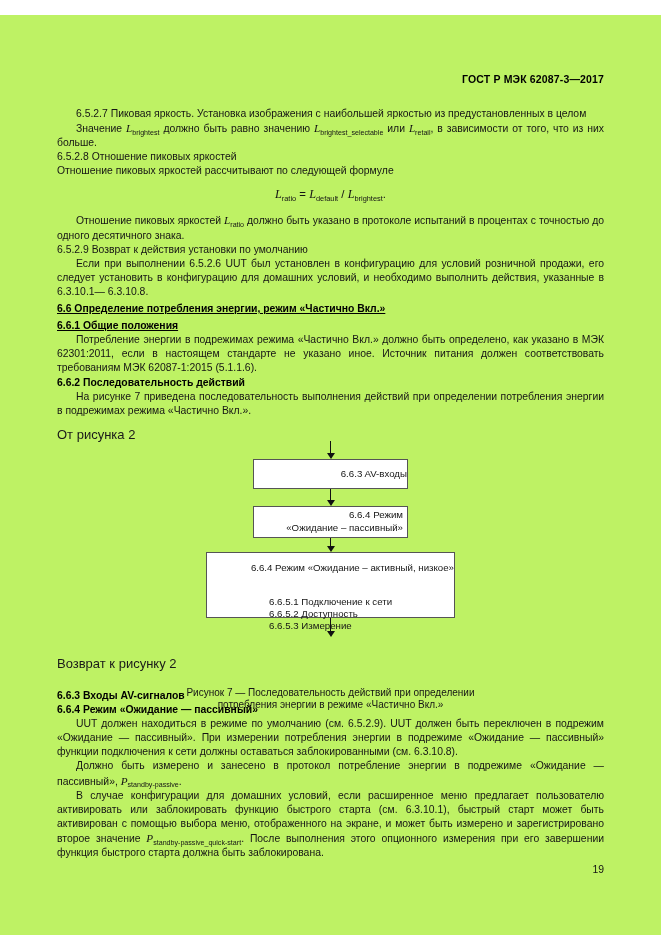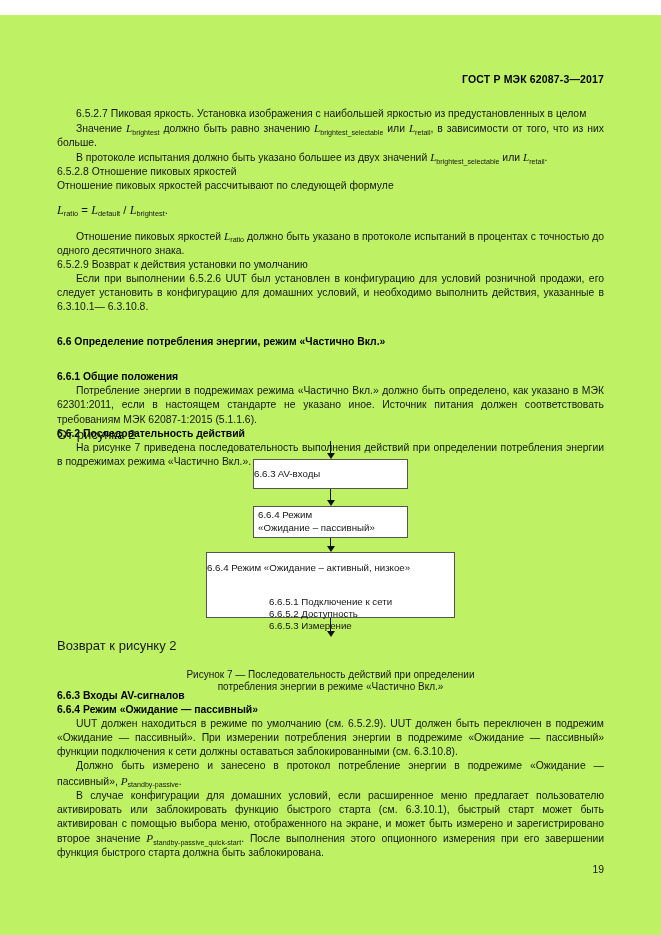--- a/index.html
+++ b/index.html
@@ -58,41 +58,42 @@
   p.noind { text-indent: 0; }
 
   .h-bold {
     margin: 0;
     font-size: 10.4px;
     line-height: 14.1px;
     font-weight: bold;
     color: #000;
   }
 
-  .sp-before { margin-top: 21px; }
+  .sp-before { margin-top: 3px; text-decoration: underline; }
 
   .var {
     font-style: italic;
     font-family: "Liberation Serif", serif;
     font-size: 11.2px;
   }
   sub {
     font-size: 7.1px;
     font-style: normal;
     font-family: "Liberation Sans", sans-serif;
     line-height: 0;
     vertical-align: baseline;
     position: relative;
     top: 2.6px;
   }
 
   
   .formula {
     margin: 0;
     padding: 9px 0 11px 0;
+    text-align: center;
     font-size: 11.4px;
     color: #141414;
   }
   .formula .var { font-size: 12.2px; }
   .formula sub { font-size: 7.4px; top: 2.8px; }
 
   
   .figure {
     position: absolute;
     left: 57px;
@@ -126,21 +127,21 @@
   .fbox {
     border: 1px solid #555;
     background: #fff;
     box-sizing: border-box;
     margin: 0 auto;
     display: flex;
     flex-direction: column;
     justify-content: center;
   }
   .fbox .line {
-    text-align: left;
+    text-align: right;
     font-size: 9.7px;
     line-height: 12.6px;
     color: #151515;
   }
   .fbox.wide {
     width: 249px;
     padding: 7px 0 8px 0;
   }
   .fbox.narrow {
     width: 155px;
@@ -195,21 +196,20 @@
 <div class="page">
 
   <div class="header">ГОСТ Р МЭК 62087-3—2017</div>
 
   <div class="content">
 
     <p class="ind">6.5.2.7 Пиковая яркость. Установка изображения с наибольшей яркостью из предустановленных в целом</p>
 
     <p class="ind"><span>Значение </span><span class="var"><span>L</span><sub>brightest</sub></span><span> должно быть равно значению </span><span class="var"><span>L</span><sub>brightest_selectable</sub></span><span> или </span><span class="var"><span>L</span><sub>retail</sub></span><span>, в зависимости от того, что из них больше.</span></p>
 
-    <p class="ind"><span>В протоколе испытания должно быть указано большее из двух значений </span><span class="var"><span>L</span><sub>brightest_selectable</sub></span><span> или </span><span class="var"><span>L</span><sub>retail</sub></span><span>.</span></p>
 
     <p class="noind">6.5.2.8 Отношение пиковых яркостей</p>
 
     <p class="noind">Отношение пиковых яркостей рассчитывают по следующей формуле</p>
 
     <div class="formula"><span class="var"><span>L</span><sub>ratio</sub></span><span> = </span><span class="var"><span>L</span><sub>default</sub></span><span> / </span><span class="var"><span>L</span><sub>brightest</sub></span><span>.</span></div>
 
     <p class="ind"><span>Отношение пиковых яркостей </span><span class="var"><span>L</span><sub>ratio</sub></span><span> должно быть указано в протоколе испытаний в процентах с точностью до одного десятичного знака.</span></p>
 
     <p class="noind">6.5.2.9 Возврат к действия установки по умолчанию</p>
@@ -263,21 +263,21 @@
         <div class="line">6.6.5.2 Доступность</div>
         <div class="line">6.6.5.3 Измерение</div>
       </div>
     </div>
 
     <div class="arrow">
       <div class="stem" style="height:14px"></div>
       <div class="head"></div>
     </div>
 
-    <div class="fig-label" style="margin-top:3px">Возврат к рисунку 2</div>
+    <div class="fig-label" style="margin-top:21px">Возврат к рисунку 2</div>
 
     <div class="caption">
       <div>Рисунок 7 — Последовательность действий при определении</div>
       <div>потребления энергии в режиме «Частично Вкл.»</div>
     </div>
 
   </div>
 
   <div class="content2">
 

